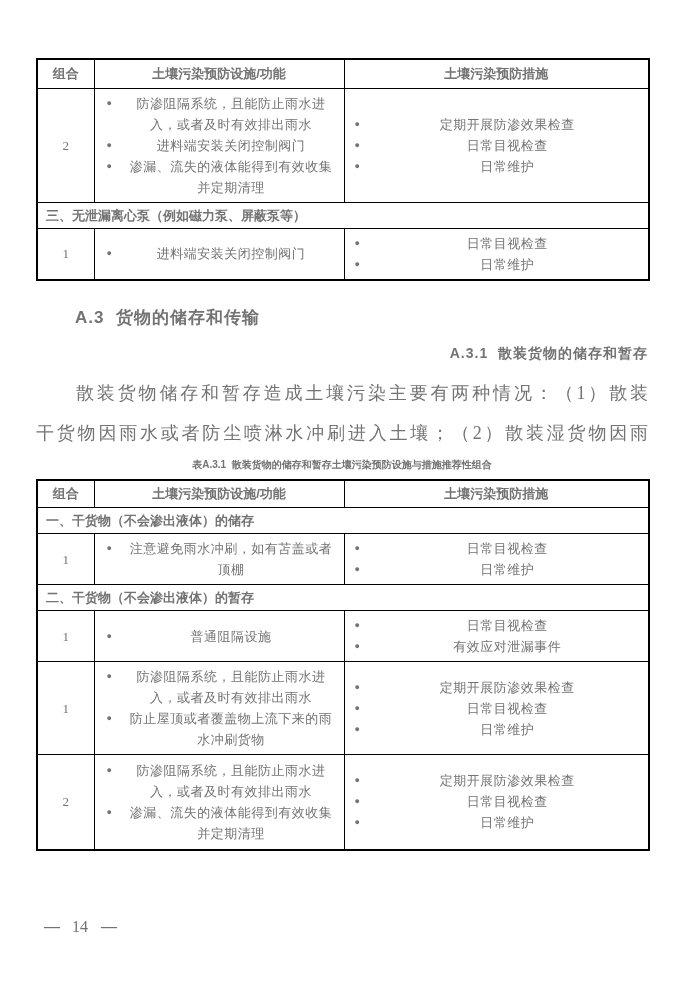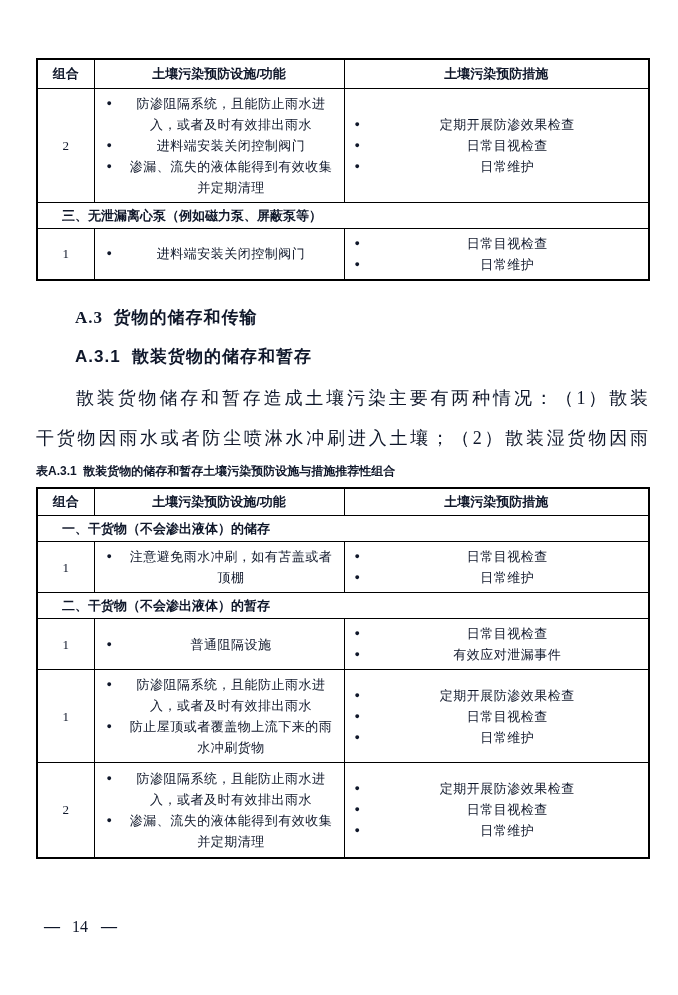--- a/index.html
+++ b/index.html
@@ -2,21 +2,21 @@
 <html><head>
 <meta charset="utf-8">
 <style>
   * { margin: 0; padding: 0; box-sizing: border-box; }
   html, body { background: #ffffff; }
   .page {
     position: relative;
     width: 678px;
     height: 995px;
     background: #ffffff;
-    color: #0f172a;
+    color: #737373;
     font-family: "Liberation Serif", "DejaVu Serif", serif;
     overflow: hidden;
   }
   .content { padding: 58px 30px 0 36px; }
 
   
   table.tbl {
     border-collapse: collapse;
     table-layout: fixed;
     width: 612px;
@@ -33,21 +33,21 @@
     text-align: center;
     font-family: "Liberation Sans", "DejaVu Sans", sans-serif;
     font-size: 13px;
   }
   .tbl td.combo { text-align: center; }
   .tbl td.fac  { padding: 4px 8px 4px 8px; }
   .tbl td.meas { padding: 4px 8px 4px 6px; }
   .tbl td.section {
     font-weight: bold;
     font-family: "Liberation Sans", "DejaVu Sans", sans-serif;
-    padding: 2px 24px;
+    padding: 2px 8px;
     font-size: 13px;
   }
   ul.bullets { list-style: none; }
   .bullets li {
     position: relative;
     padding-left: 24px;
     letter-spacing: 0.5px;
     text-align: center;
   }
   .bullets li::before {
@@ -56,48 +56,50 @@
     left: 4px;
     top: 0;
     font-size: 9px;
   }
 
   
   .h-section {
     margin: 25px 0 0 39px;
     font-size: 17px;
     font-weight: bold;
-    font-family: Liberation Serif, serif;
+    font-family: Liberation Sans, sans-serif;
     white-space: pre;
     letter-spacing: 1px;
   }
   .h-subsection {
     margin: 16px 0 0 39px;
-    font-size: 17px;
+    font-size: 14px;
     font-weight: bold;
     font-family: "Liberation Sans", "DejaVu Sans", sans-serif;
     white-space: pre;
     letter-spacing: 1px;
+    text-align: right;
   }
   .para { margin-top: 10px; width: 612px; }
   .pline {
     display: block;
     font-size: 18px;
     line-height: 40px;
     text-align: justify;
     text-align-last: justify;
   }
   .pline.first { text-indent: 40px; }
   .pline.last  { text-align-last: left; }
 
   .caption {
     margin-top: 5px;
     width: 612px;
-    font-weight: bold;
-    font-size: 12px;
+    text-align: center;
+    font-weight: bold;
+    font-size: 10px;
     font-family: "Liberation Sans", "DejaVu Sans", sans-serif;
     white-space: pre;
   }
   .tbl2-wrap { margin-top: 7px; }
 
   
   .footer {
     position: absolute;
     left: 44px;
     top: 918px;

